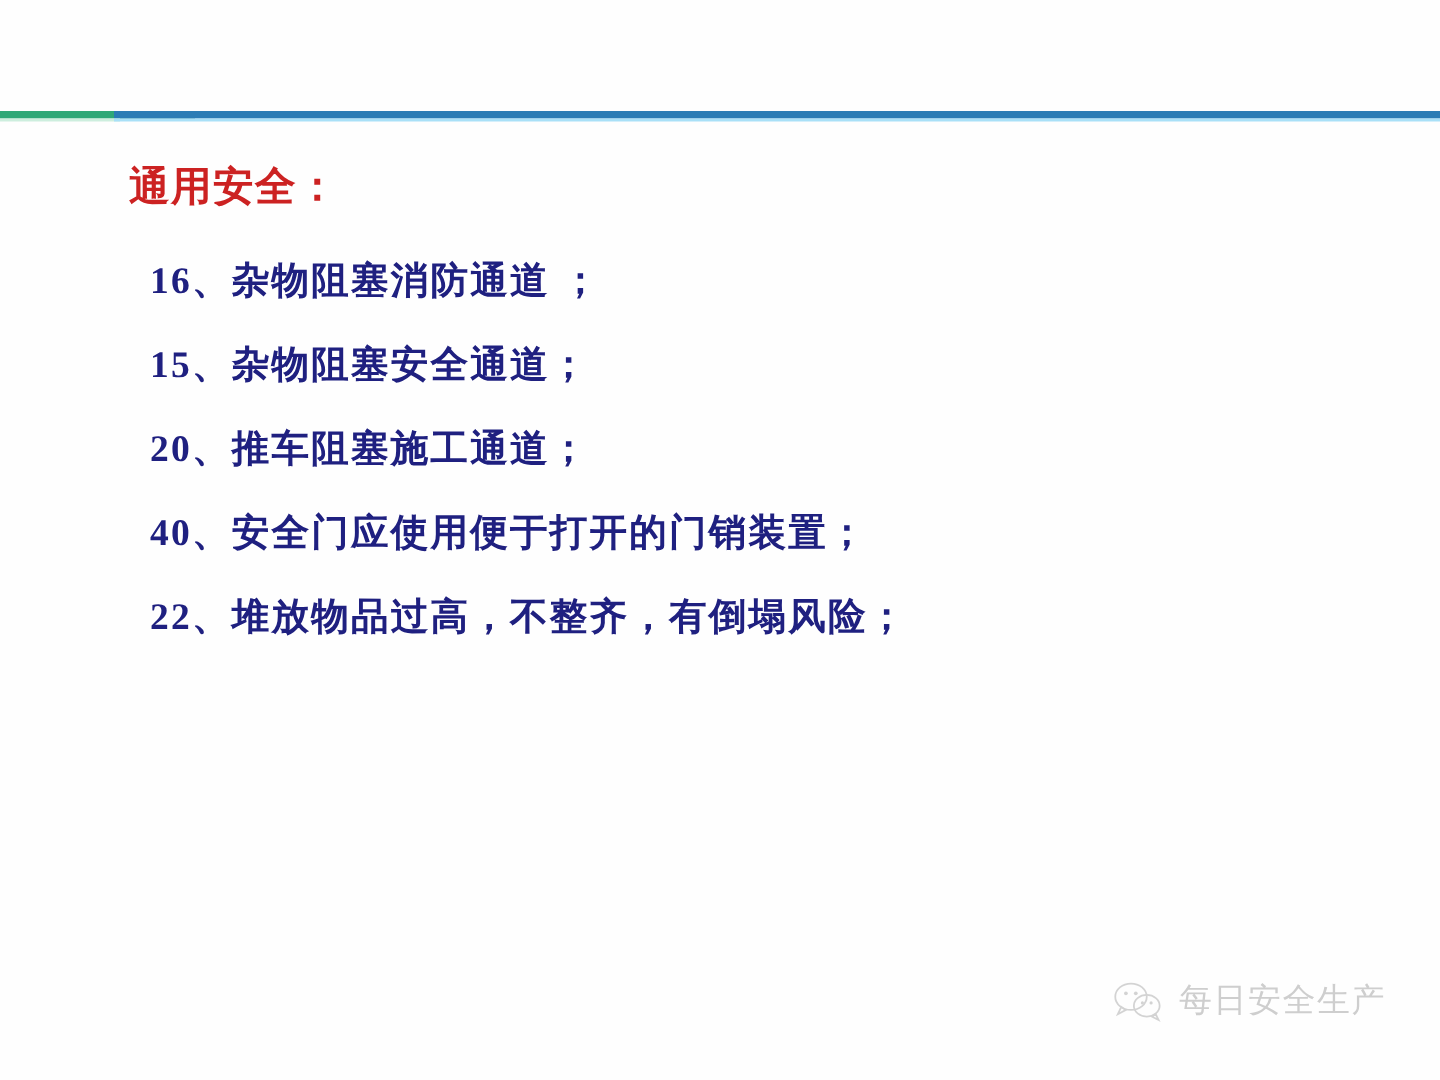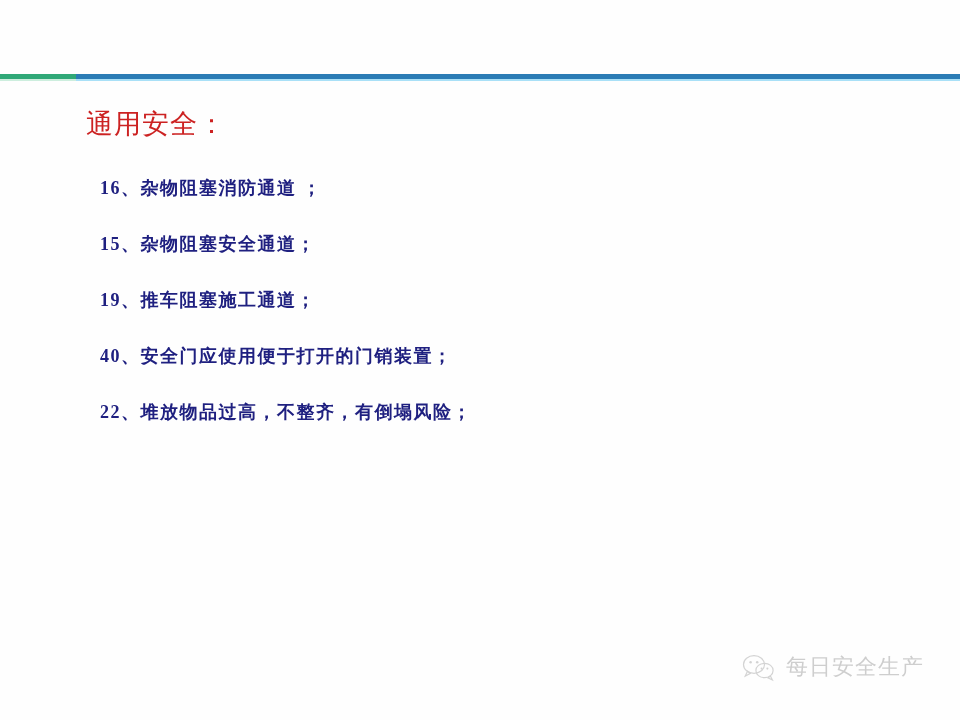--- a/index.html
+++ b/index.html
@@ -66,39 +66,39 @@
   .content {
     position: absolute;
     left: 86px;
     top: 104px;
     width: 840px;
   }
 
   .section-title {
     color: #cc2222;
     font-family: "Liberation Sans", "DejaVu Sans", sans-serif;
-    font-weight: normal;
+    font-weight: bold;
     font-size: 27px;
     letter-spacing: 1px;
     line-height: 40px;
     margin: 0 0 16px 0;
     white-space: nowrap;
   }
 
   .item-list {
     list-style: none;
     margin: 0;
     padding: 0;
   }
 
   .item {
     color: #1f2080;
     font-family: "Liberation Serif", "DejaVu Serif", serif;
     font-weight: bold;
-    font-size: 18px;
+    font-size: 25px;
     line-height: 56px;
     letter-spacing: 1.5px;
     white-space: nowrap;
     margin-left: 14px;
   }
 
   
   .watermark {
     position: absolute;
     left: 742px;
@@ -150,21 +150,21 @@
     <div class="rule-glow"></div>
   </div>
 
   <div class="content">
 
     <h1 class="section-title">通用安全：</h1>
 
     <ul class="item-list">
       <li class="item">16、杂物阻塞消防通道 ；</li>
       <li class="item">15、杂物阻塞安全通道；</li>
-      <li class="item">19、推车阻塞施工通道；</li>
+      <li class="item">20、推车阻塞施工通道；</li>
       <li class="item">40、安全门应使用便于打开的门销装置；</li>
       <li class="item">22、堆放物品过高，不整齐，有倒塌风险；</li>
     </ul>
 
   </div>
 
   <div class="watermark">
     <svg class="wm-logo" viewBox="0 0 34 30">
       <ellipse cx="12" cy="12.5" rx="10.5" ry="8.8" fill="none" stroke="#8a8a8a" stroke-width="1.2"></ellipse>
       <path d="M5.5 19.2 L3.2 24.2 L8.4 21.4 Z" fill="none" stroke="#8a8a8a" stroke-width="1.2"></path>

